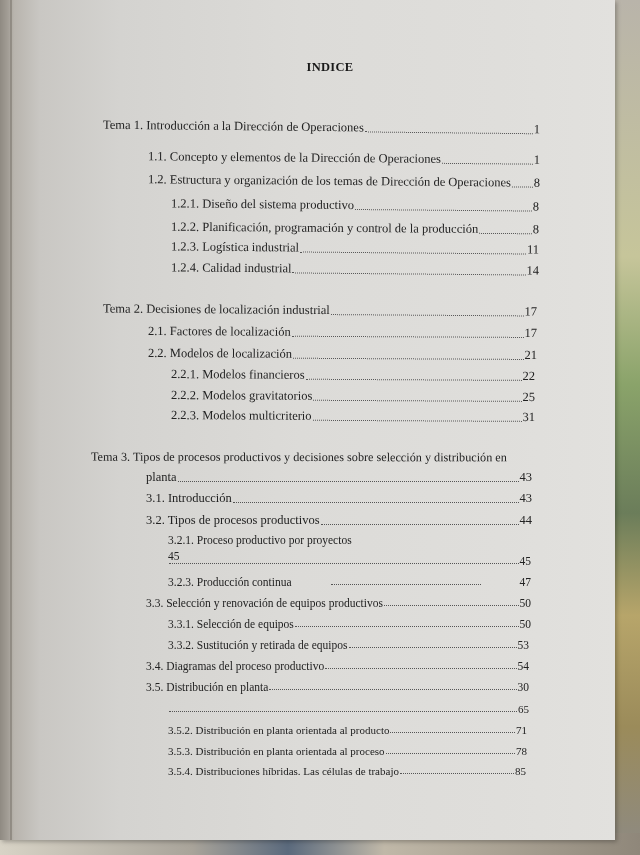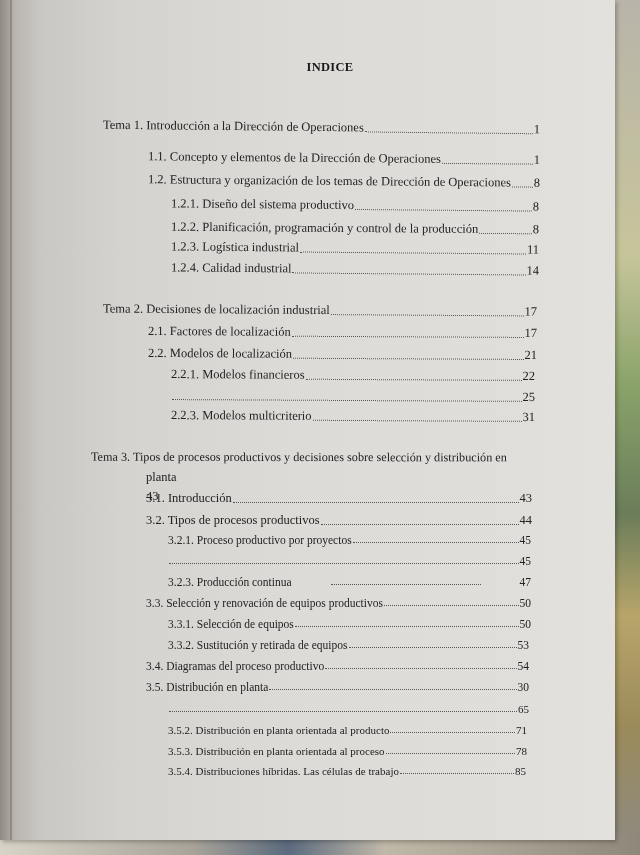--- a/index.html
+++ b/index.html
@@ -107,48 +107,49 @@
     <span class="label">2.2. Modelos de localización</span>
     <span class="dots"></span>
     <span class="page-num">21</span>
   </div>
   <div class="entry" style="left:171px; top:368px; width:364px; transform:rotate(0.3deg);">
     <span class="label">2.2.1. Modelos financieros</span>
     <span class="dots"></span>
     <span class="page-num">22</span>
   </div>
   <div class="entry" style="left:171px; top:389px; width:364px; transform:rotate(0.3deg);">
+    <span class="label">2.2.2. Modelos gravitatorios</span>
     <span class="dots"></span>
     <span class="page-num">25</span>
   </div>
   <div class="entry" style="left:171px; top:409px; width:364px; transform:rotate(0.3deg);">
     <span class="label">2.2.3. Modelos multicriterio</span>
     <span class="dots"></span>
     <span class="page-num">31</span>
   </div>
 
   <div class="entry plain" style="left:91px; top:450px; width:440px; transform:rotate(0.1deg); font-size:12.2px;">
     <span class="label">Tema 3. Tipos de procesos productivos y decisiones sobre selección y distribución en</span>
   </div>
-  <div class="entry" style="left:146px; top:470px; width:386px;flex-direction:column;">
+  <div class="entry" style="left:146px; top:470px; width:386px;">
     <span class="label">planta</span>
     <span class="dots"></span>
     <span class="page-num">43</span>
   </div>
   <div class="entry" style="left:146px; top:491px; width:386px;align-items:center;">
     <span class="label">3.1. Introducción</span>
     <span class="dots"></span>
     <span class="page-num">43</span>
   </div>
   <div class="entry" style="left:146px; top:513px; width:386px;">
     <span class="label">3.2. Tipos de procesos productivos</span>
     <span class="dots"></span>
     <span class="page-num">44</span>
   </div>
-  <div class="entry sm" style="left:168px; top:534px; width:363px;">
+  <div class="entry sm" style="left:168px; top:534px; width:363px;flex-direction:column;">
     <span class="label">3.2.1. Proceso productivo por proyectos</span>
     <span class="dots"></span>
     <span class="page-num">45</span>
   </div>
   <div class="entry sm" style="left:168px; top:555px; width:363px;">
     <span class="dots"></span>
     <span class="page-num">45</span>
   </div>
   <div class="entry sm" style="left:168px; top:576px; width:363px;gap:38px;">
     <span class="label">3.2.3. Producción continua</span>

